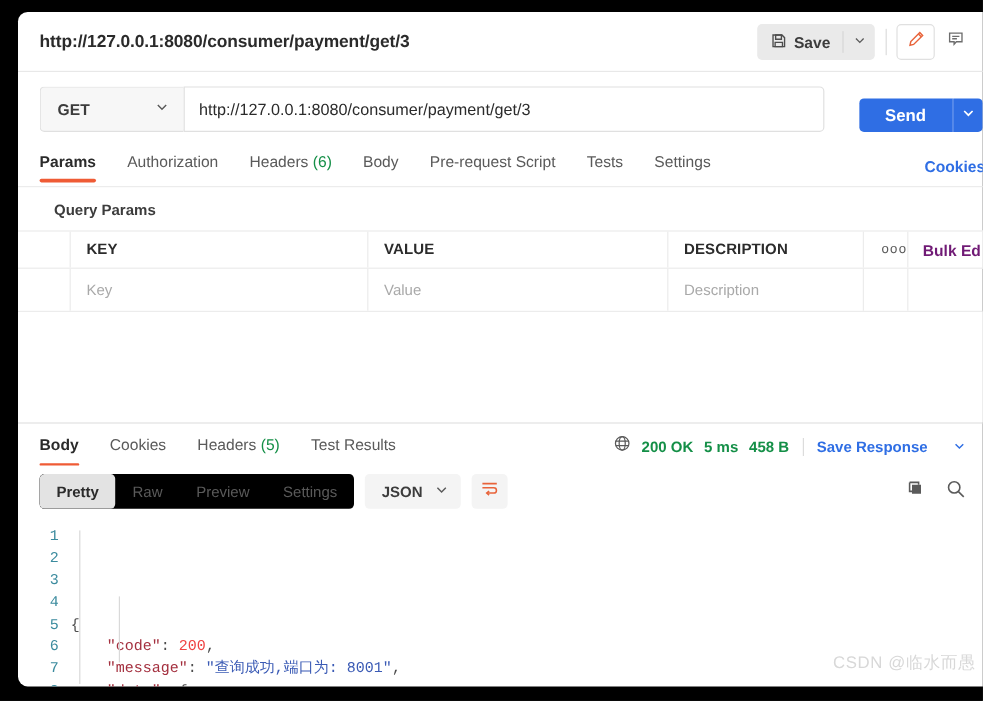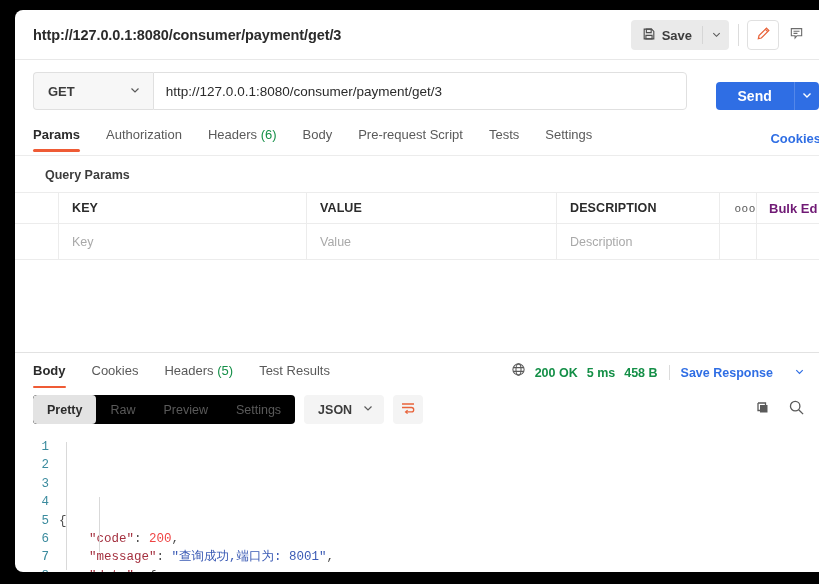--- a/index.html
+++ b/index.html
@@ -614,13 +614,14 @@
       <div>6</div>
       <div>7</div>
       <div>8</div>
     </div>
     <div class="code-body" id="code-body">
       <div class="indent-guide"></div>
       <div class="indent-guide2"></div>
     <div><span class="tok-punc">{</span></div><div><span>    </span><span class="tok-key">"code"</span><span class="tok-punc">: </span><span class="tok-num">200</span><span class="tok-punc">,</span></div><div><span>    </span><span class="tok-key">"message"</span><span class="tok-punc">: </span><span class="tok-str">"查询成功,端口为: 8001"</span><span class="tok-punc">,</span></div><div><span>    </span><span class="tok-key">"data"</span><span class="tok-punc">: {</span></div></div>
   </div>
 
+  <div class="watermark">CSDN @临水而愚</div>
 </div>
 
 </body></html>

